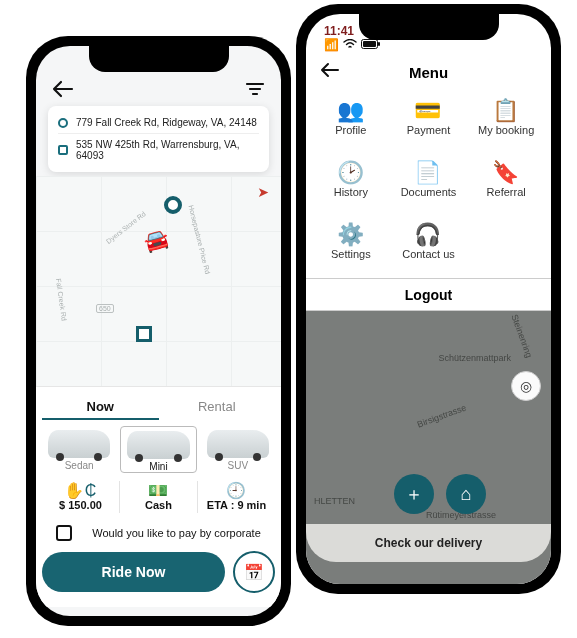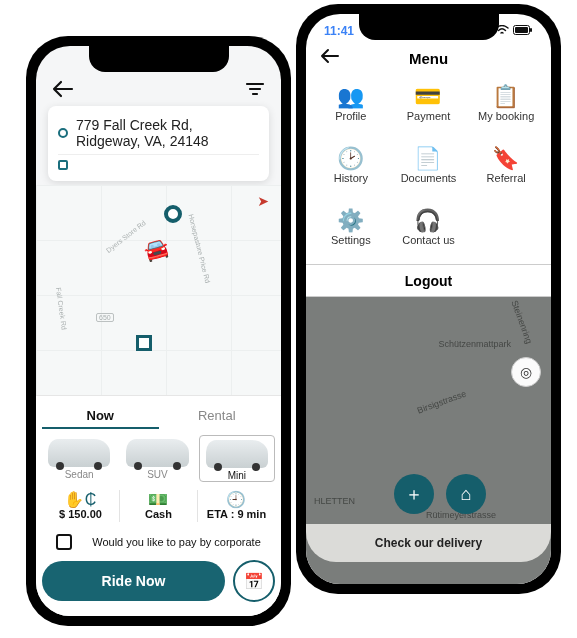--- a/index.html
+++ b/index.html
@@ -38,21 +38,21 @@
   #phone1 .phone-inner { background:#f5f6f7; }
   .p1-top {
     display:flex; justify-content:space-between; align-items:center;
     padding: 34px 16px 8px 16px;
   }
   .back-arrow svg, .filter svg { display:block; }
   .addr-card {
     background:#fff; margin:0 12px; border-radius:8px;
     box-shadow:0 2px 8px rgba(0,0,0,.12);
     padding:6px 10px;
-    font-size:14px; color:#222;
+    font-size:10px; color:#222;
   }
   .addr-row { display:flex; align-items:center; gap:8px; padding:5px 0;}
   .addr-row + .addr-row { border-top:1px solid #eee; }
   .pin-sq { width:10px; height:10px; border:2px solid #1a6e7d; border-radius:2px; flex-shrink:0;}
   .pin-ci { width:10px; height:10px; border:2px solid #1a6e7d; border-radius:50%; flex-shrink:0;}
   .map {
     position:relative; height:210px;
     background:#f6f8f8;
     margin-top:4px;
     overflow:hidden;
@@ -96,21 +96,21 @@
   .info-cell .tx{ font-size:11px; font-weight:600; color:#111;}
   .corp { display:flex; align-items:center; justify-content:center; gap:20px; margin-top:12px; font-size:11px; color:#111;}
   .chk { width:16px;height:16px;border:2px solid #111;border-radius:3px;}
   .cta-row { display:flex; gap:8px; margin-top:10px; align-items:center;}
   .ride-btn { flex:1; background:#186471; color:#fff; border:none; border-radius:22px; padding:12px 0; font-size:14px; font-weight:600;}
   .cal-btn { width:42px;height:42px;border-radius:50%;border:2px solid #155e6b; display:flex;align-items:center;justify-content:center;color:#155e6b;}
 
   
   #phone2 { left: 296px; top: 4px; width: 265px; height: 590px; }
   #phone2 .phone-inner { background:#fff; }
-  .status-bar { display:flex; justify-content:space-between; padding:10px 18px 4px; font-size:12px; font-weight:600; color:#3b82f6;}
+  .status-bar { display:flex; justify-content:flex-start; padding:10px 18px 4px; font-size:12px; font-weight:600; color:#7f1d1d;flex-direction:column;}
   .status-right { display:flex; gap:4px; align-items:center;}
   .menu-hdr { display:flex; align-items:center; padding:6px 14px 12px;}
   .menu-hdr .ttl { flex:1; text-align:center; font-weight:700; font-size:15px; margin-left:-20px;}
   .menu-grid {
     display:grid; grid-template-columns:repeat(3,1fr);
     row-gap:24px; padding:4px 6px 18px;
   }
   .menu-item { text-align:center; font-size:11px; color:#333;}
   .menu-item .mi-ic { color:#165f6c; font-size:22px; height:26px; display:flex; align-items:center; justify-content:center;}
   .logout { text-align:center; font-weight:700; font-size:14px; padding:8px 0; border-top:1px solid #ccc; box-shadow:inset 0 -1px 0 #ccc;}
@@ -153,20 +153,21 @@
       </span>
     </div>
 
     <div class="addr-card">
       <div class="addr-row">
         <span class="pin-ci"></span>
         <span>779 Fall Creek Rd, Ridgeway, VA, 24148</span>
       </div>
       <div class="addr-row">
         <span class="pin-sq"></span>
+        <span>535 NW 425th Rd, Warrensburg, VA, 64093</span>
       </div>
     </div>
 
     <div class="map">
       <span class="map-label" style="left:66px;top:48px;transform:rotate(-38deg)">Dyers Store Rd</span>
       <span class="map-label" style="right:46px;top:60px;transform:rotate(76deg)">Horsepasture Price Rd</span>
       <span class="map-label" style="left:4px;top:120px;transform:rotate(82deg)">Fall Creek Rd</span>
       <span class="map-label" style="left:60px;top:128px;border:1px solid #bcc1c1;padding:0 2px;border-radius:2px;">650</span>
       <span class="compass">➤</span>
       <span class="marker-ring" style="left:128px;top:20px"></span>
@@ -177,27 +178,27 @@
     <div class="sheet">
       <div class="tabs">
         <div class="active">Now</div>
         <div>Rental</div>
       </div>
       <div class="cars">
         <div class="car-opt">
           <div class="car-draw"></div>
           <span>Sedan</span>
         </div>
+        <div class="car-opt sel">
+          <div class="car-draw"></div>
+          <span>Mini</span>
+        </div>
         <div class="car-opt">
           <div class="car-draw"></div>
           <span>SUV</span>
-        </div>
-        <div class="car-opt sel">
-          <div class="car-draw"></div>
-          <span>Mini</span>
         </div>
       </div>
       <div class="info-row">
         <div class="info-cell">
           <div class="ic">✋₵</div>
           <div class="tx">$ 150.00</div>
         </div>
         <div class="info-cell">
           <div class="ic">💵</div>
           <div class="tx">Cash</div>

